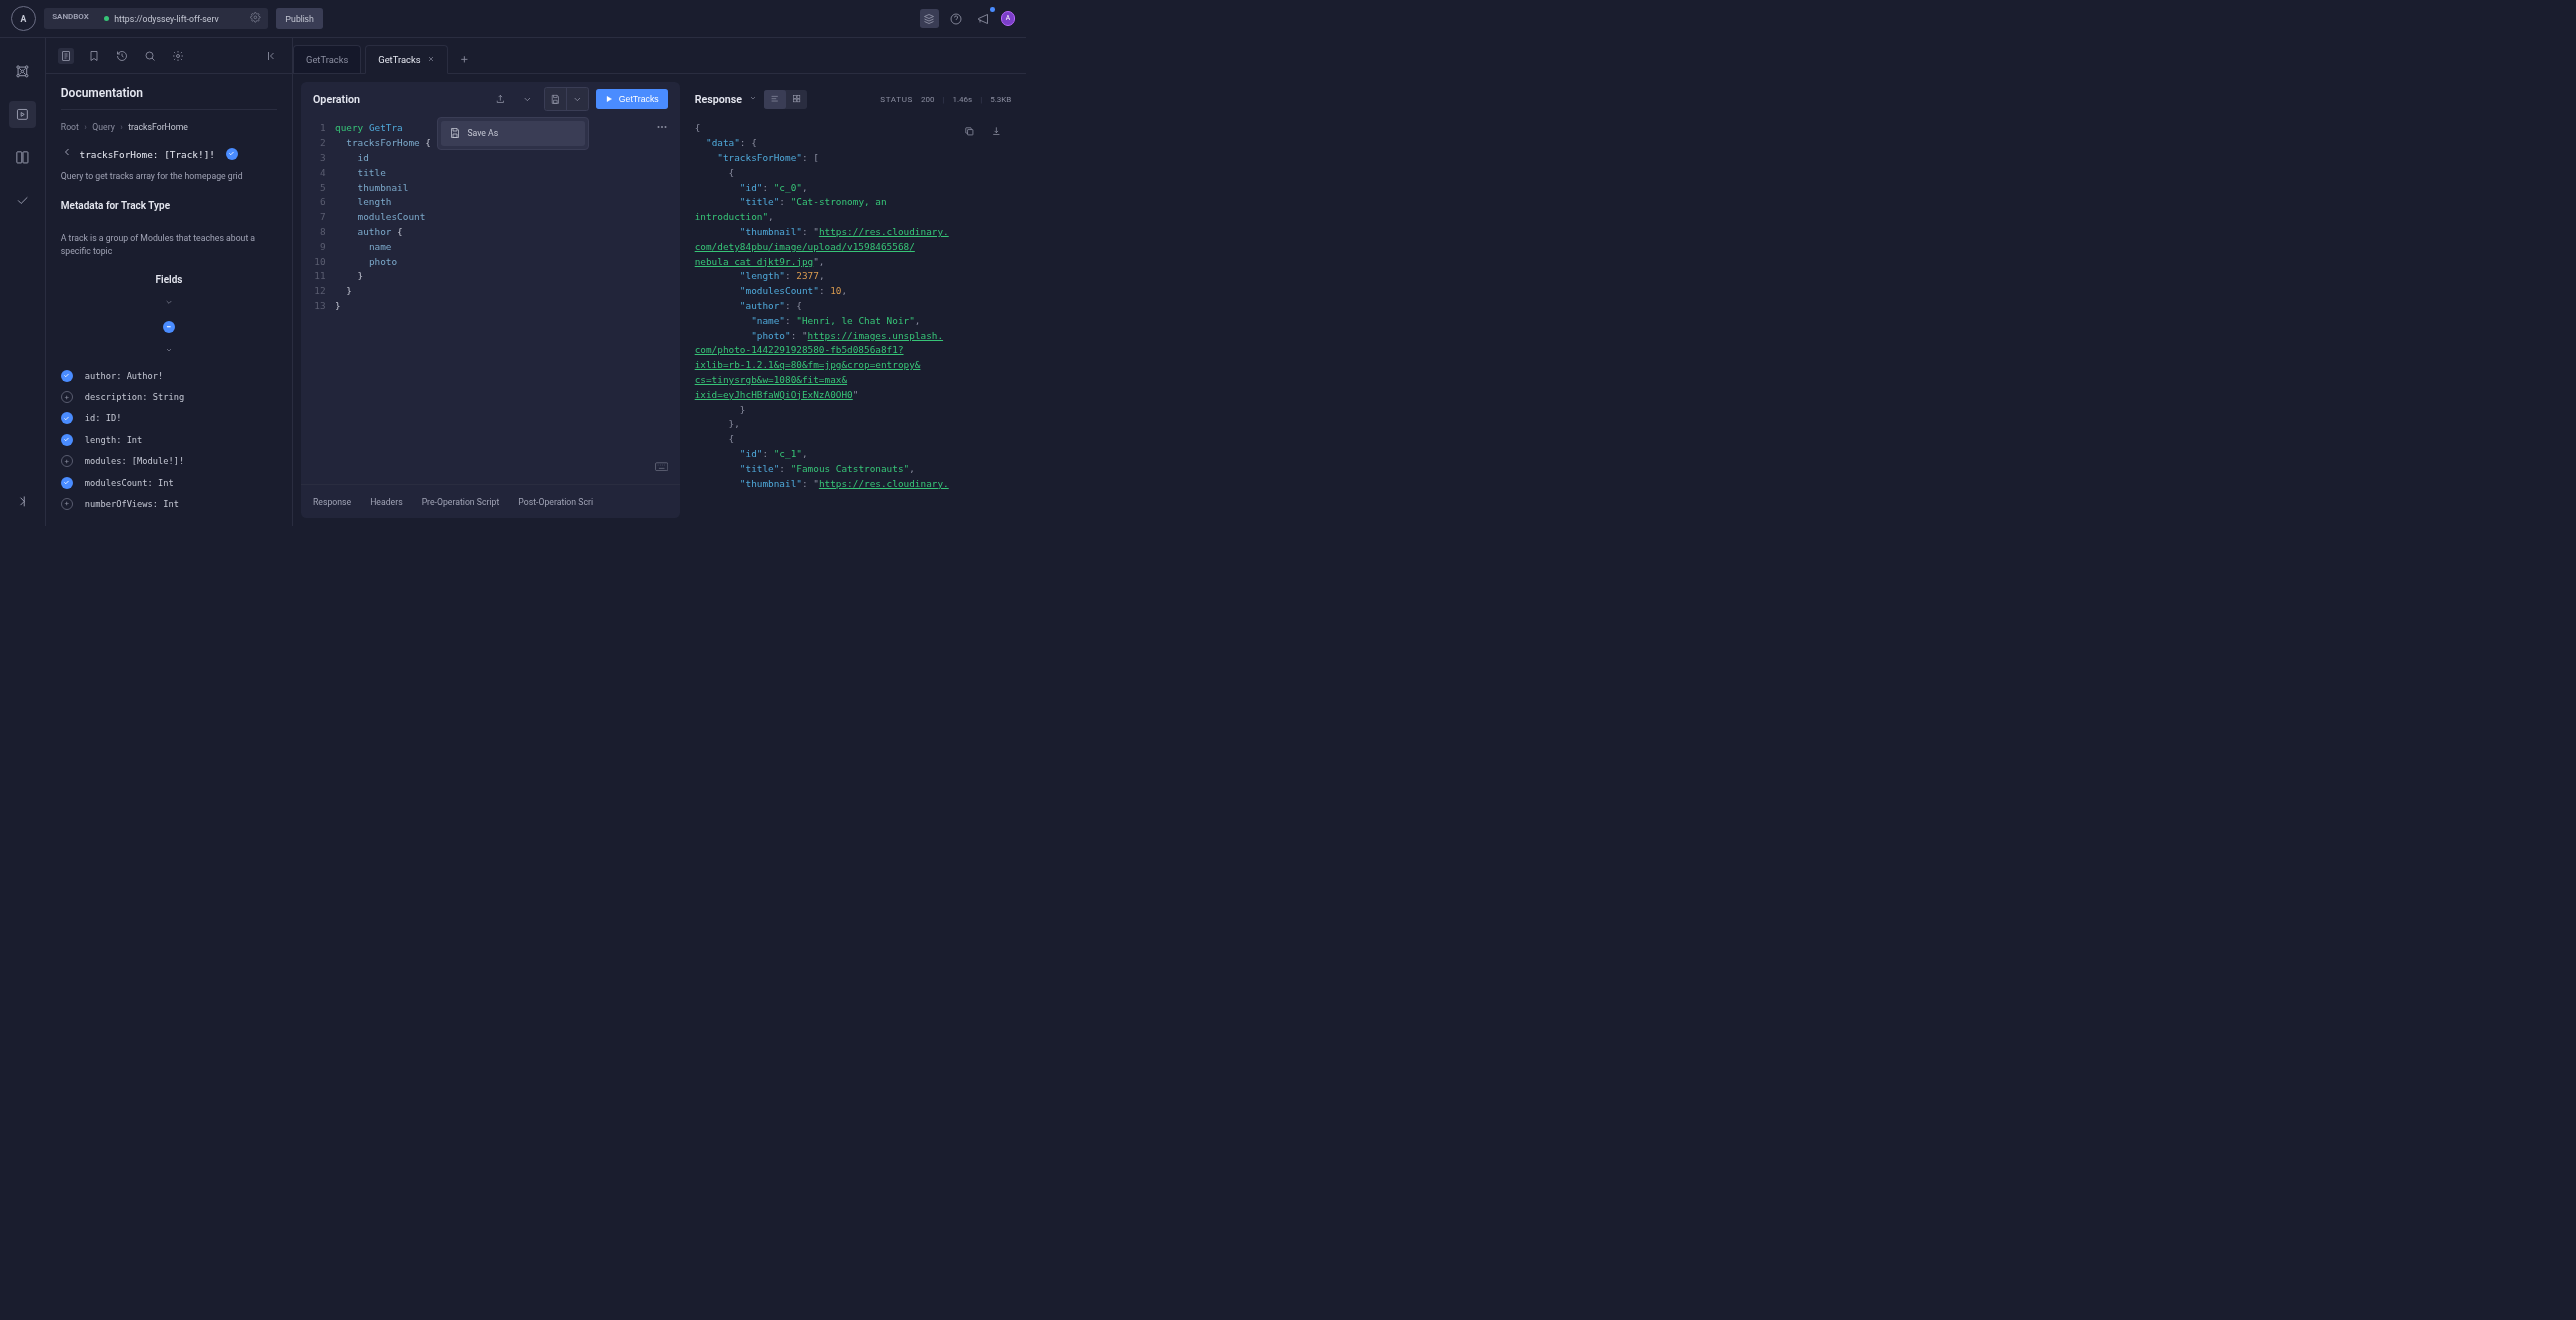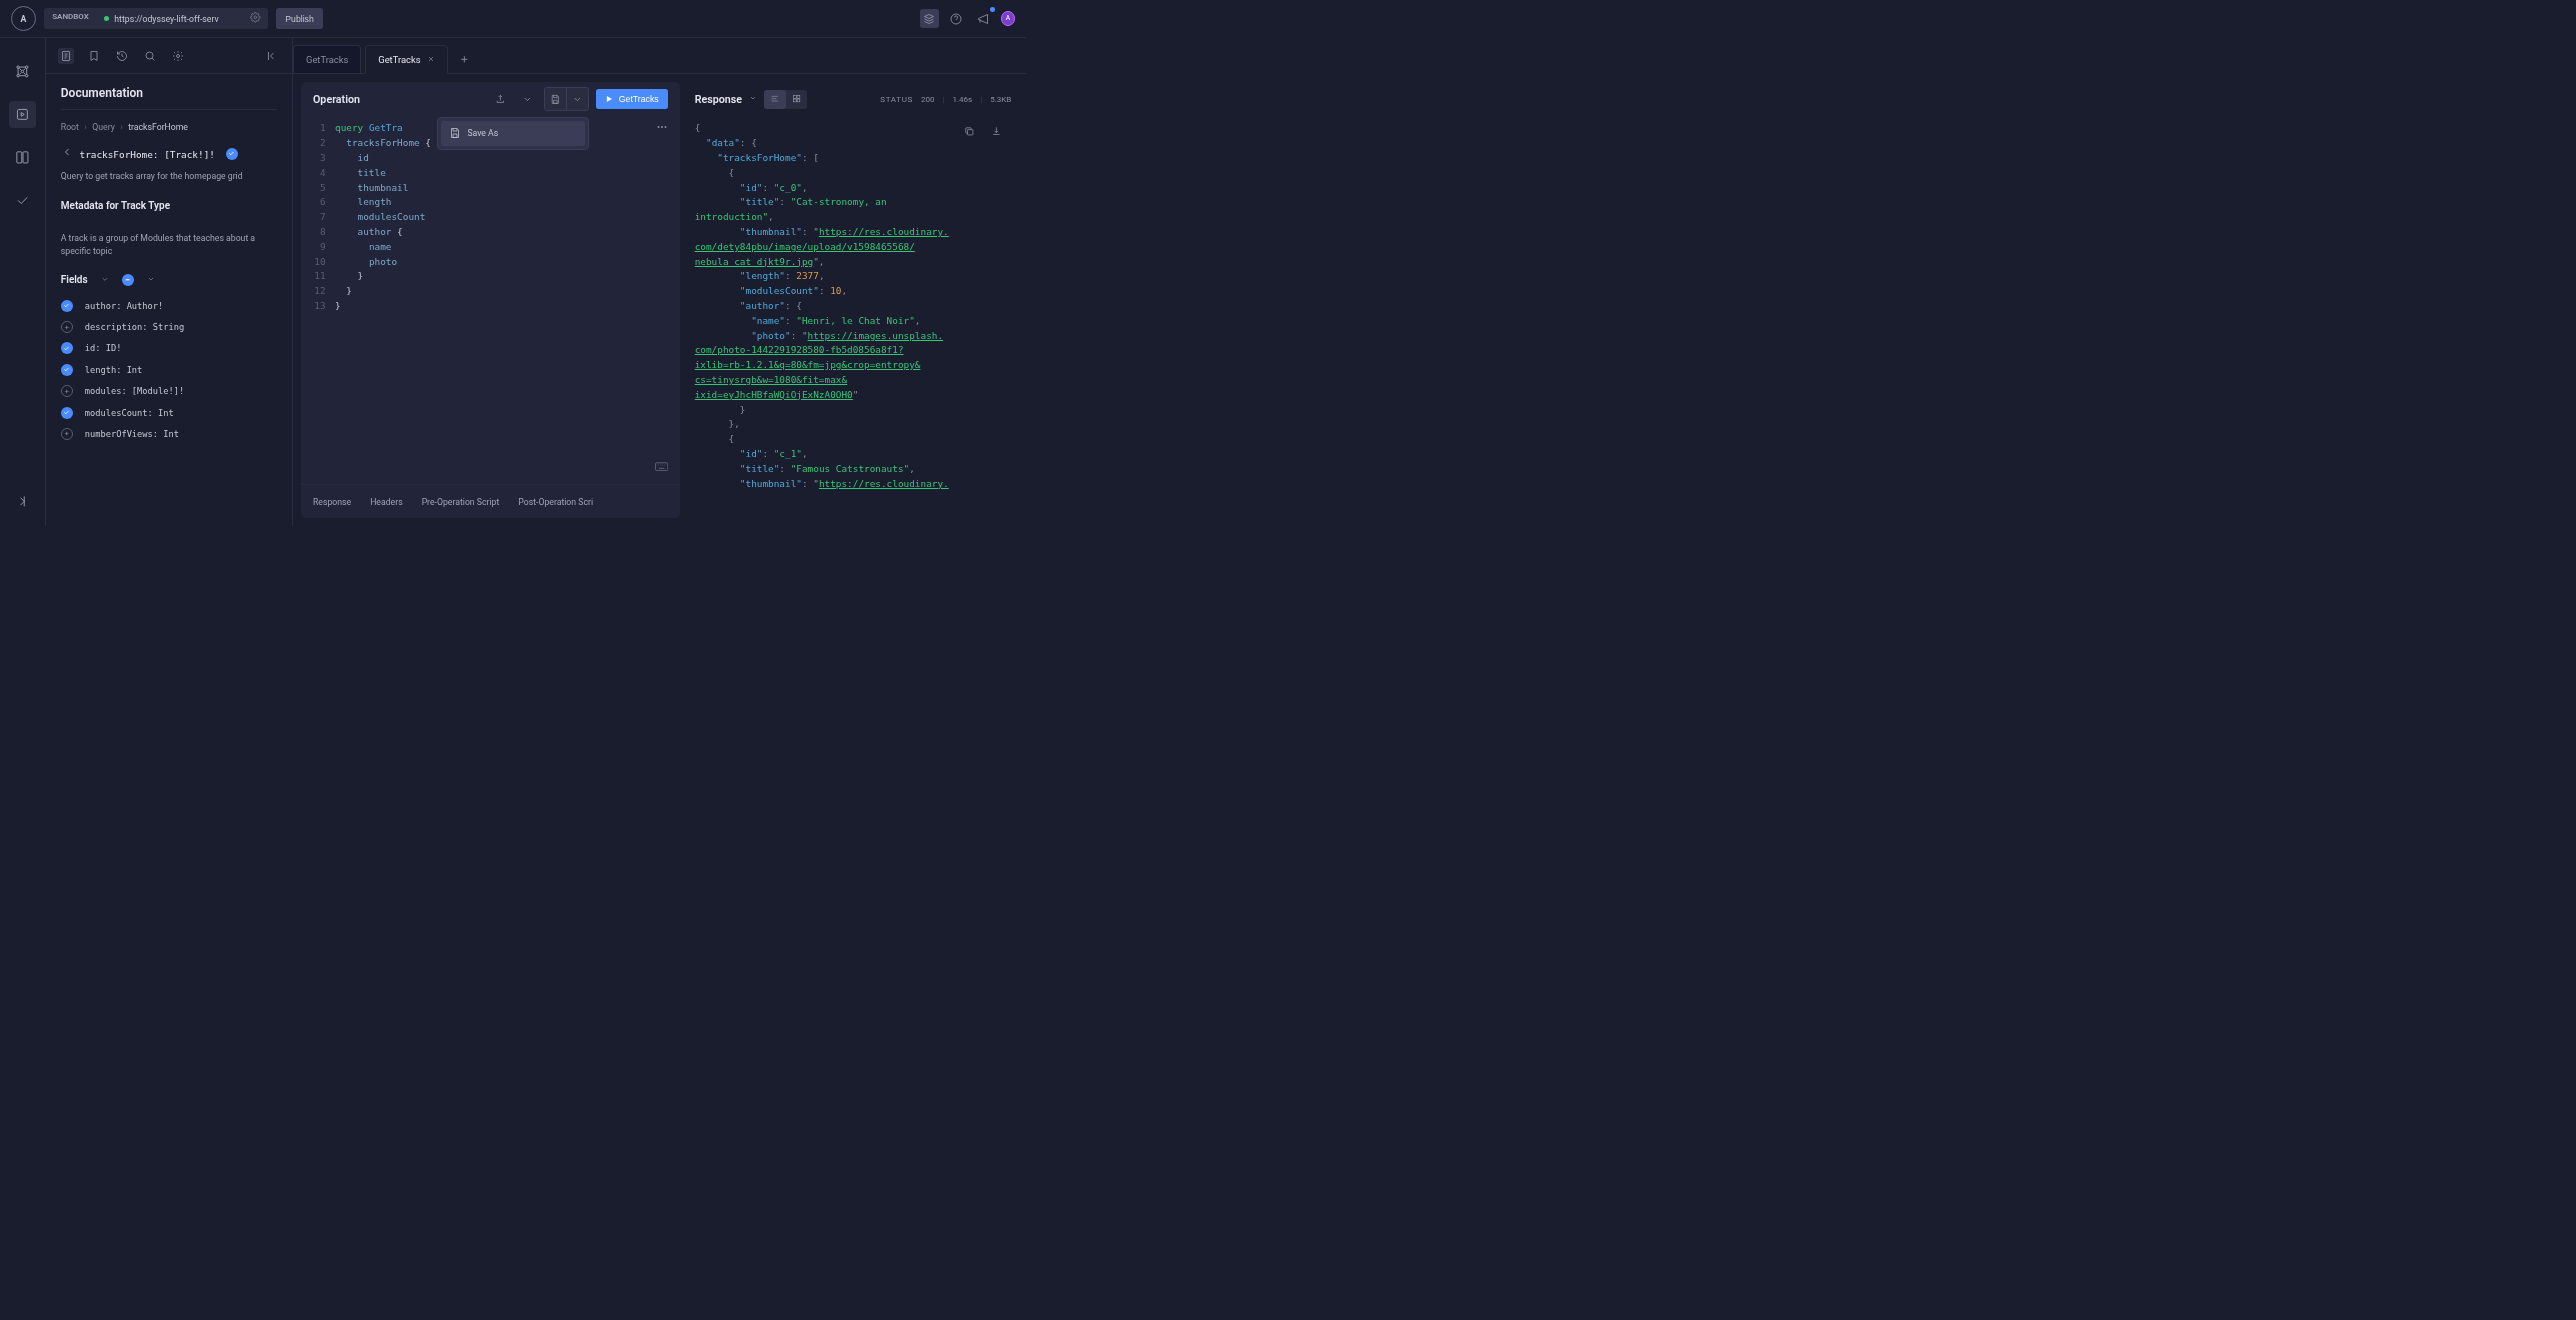--- a/index.html
+++ b/index.html
@@ -217,20 +217,21 @@
   font-size: 10px;
   font-weight: 600;
   color: #e5e7f0;
   margin-bottom: 21px;
 }
 .fields-header {
   display: flex;
   align-items: center;
   gap: 13px;
   margin-bottom: 9.4px;
+  flex-direction: column;
 }
 .fields-header .title {
   font-size: 10px;
   font-weight: 600;
   color: #e5e7f0;
 }
 .small-arrow svg { width: 8px; height: 8px; stroke: #8b8ea0; fill: none; stroke-width: 2; }
 .toggle-btn {
   width: 12px; height: 12px;
   border-radius: 50%;

